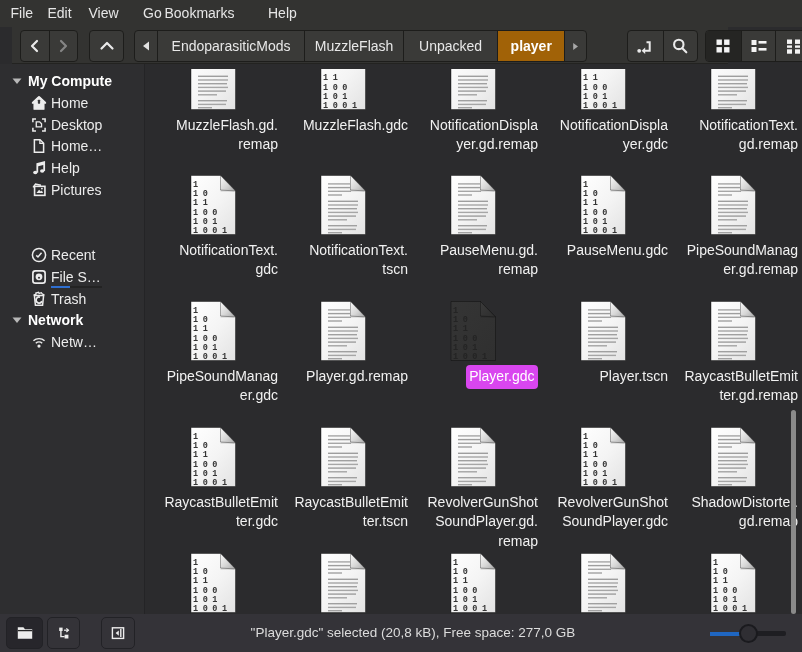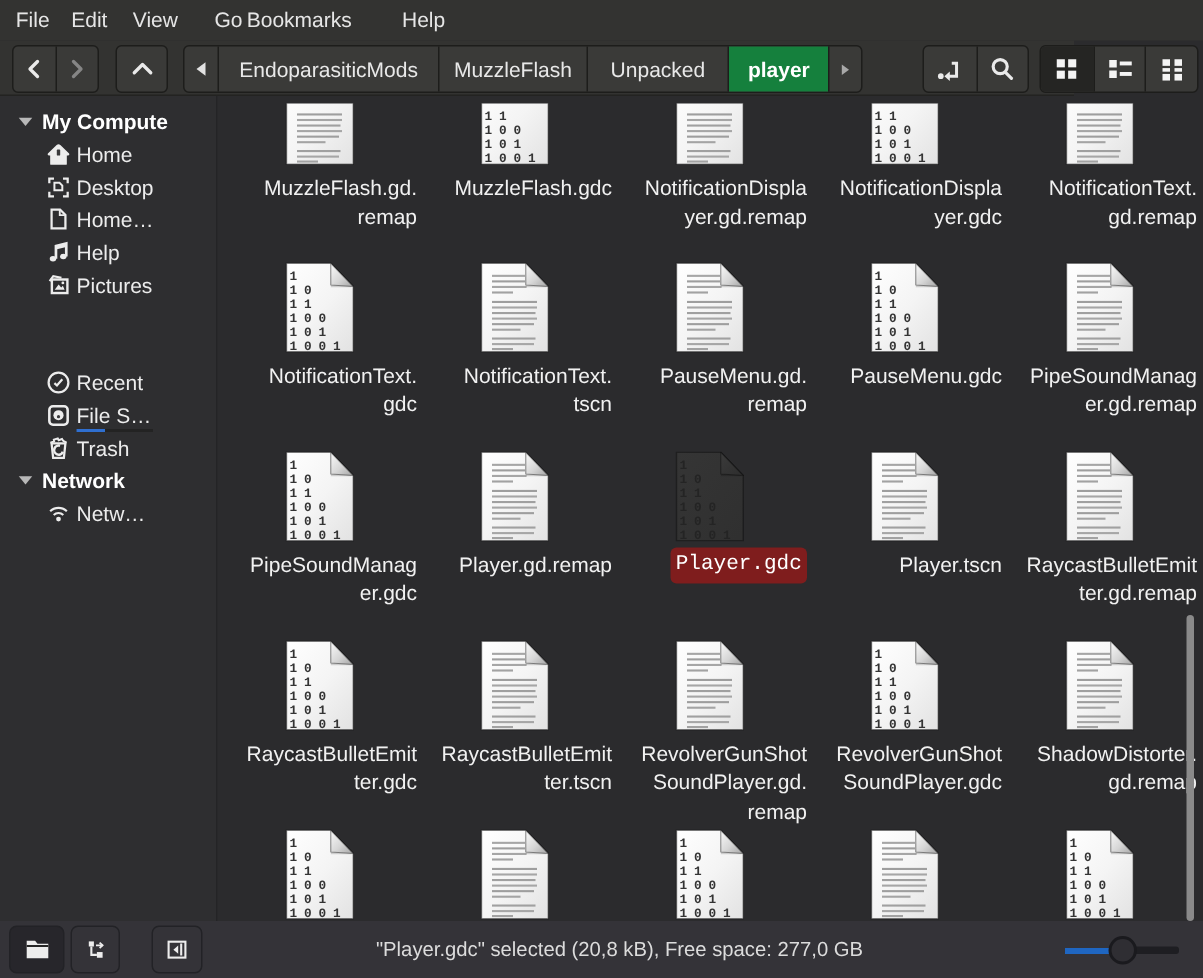--- a/index.html
+++ b/index.html
@@ -1,38 +1,38 @@
 <!DOCTYPE html>
 <html><head><meta charset="utf-8"><style>
 * { margin:0; padding:0; box-sizing:border-box; }
 html,body { width:802px; height:652px; overflow:hidden; }
 body { position:relative; background:#2b2b2d; font-family:"Liberation Sans", sans-serif; }
 #menubar { position:absolute; left:0; top:0; width:802px; height:27px; background:#333331; }
 #menubar span { position:absolute; top:0; line-height:27px; font-size:14px; color:#e6e6e6; }
-#toolbar { position:absolute; left:0; top:27px; width:716px; height:37px; background:#333331; border-bottom:1px solid #232321; }
+#toolbar { position:absolute; left:12px; top:27px; width:716px; height:37px; background:#333331; border-bottom:1px solid #232321; }
 .tbtn { position:absolute; top:3px; height:32px; background:#3a3a38; border:1px solid #1d1d1b; border-radius:4px; display:flex; }
 .tcell { height:100%; display:flex; align-items:center; justify-content:center; }
 .tsep { width:1px; background:#1d1d1b; height:100%; }
 .bc-seg { font-size:14px; color:#e8e8e8; }
-.bc-active { background:#15803d; color:#fff; font-weight:bold; }
+.bc-active { background:#a16207; color:#fff; font-weight:bold; }
 #sidebar { position:absolute; left:0; top:64px; width:145px; height:550px; background:#2e2e30; border-right:1px solid #242426; }
 .srow { position:absolute; left:0; height:21.7px; width:145px; display:flex; align-items:center; }
 .tri { margin-left:11px; }
 .shdr { margin-left:5px; font-size:14px; font-weight:bold; color:#ffffff; }
 .sic { margin-left:31px; width:16px; height:16px; display:flex; }
 .stxt { margin-left:4px; font-size:14px; color:#ececec; position:relative; }
 .usage { position:absolute; left:0; top:17.5px; width:51px; height:2px; background:#232323; }
 .usage div { width:19px; height:2px; background:#2f6fd0; }
 #content { position:absolute; left:145px; top:64px; width:657px; height:550px; overflow:hidden; }
 #grid { position:absolute; left:0; top:5px; width:657px; height:545px; overflow:hidden; }
 .cell { position:absolute; width:130px; text-align:right; }
 .ficon { display:block; margin:0 auto; }
 .lbl { margin-top:6px; font-size:14px; line-height:19.3px; color:#f1f1f1; }
 .sel-lbl { margin-top:4px; }
-.sel-lbl span { display:inline-block; background:#7f1d1d; color:#fff; border-radius:4px; padding:2px 3.5px 3px;font-family:Liberation Mono, monospace; }
+.sel-lbl span { display:inline-block; background:#d946ef; color:#fff; border-radius:4px; padding:2px 3.5px 3px; }
 #scrollthumb { position:absolute; left:645.5px; top:346px; width:5px; height:204px; background:#8a8a8a; border-radius:2.5px; }
 #statusbar { position:absolute; left:0; top:614px; width:802px; height:38px; background:#343338; }
 .sbtn { position:absolute; top:3px; height:32px; background:#343338; border:1px solid #222226; border-radius:5px; display:flex; align-items:center; justify-content:center; }
 .sbtn.active { background:#27262b; }
 #stattext { position:absolute; top:0; left:413px; transform:translateX(-50%); line-height:38px; font-size:13.5px; color:#dcdcdc; white-space:nowrap; }
 </style></head>
 <body>
 <svg width="0" height="0" style="position:absolute">
     <defs>
 <linearGradient id="pg" x1="0" y1="0" x2="0.9" y2="1">

